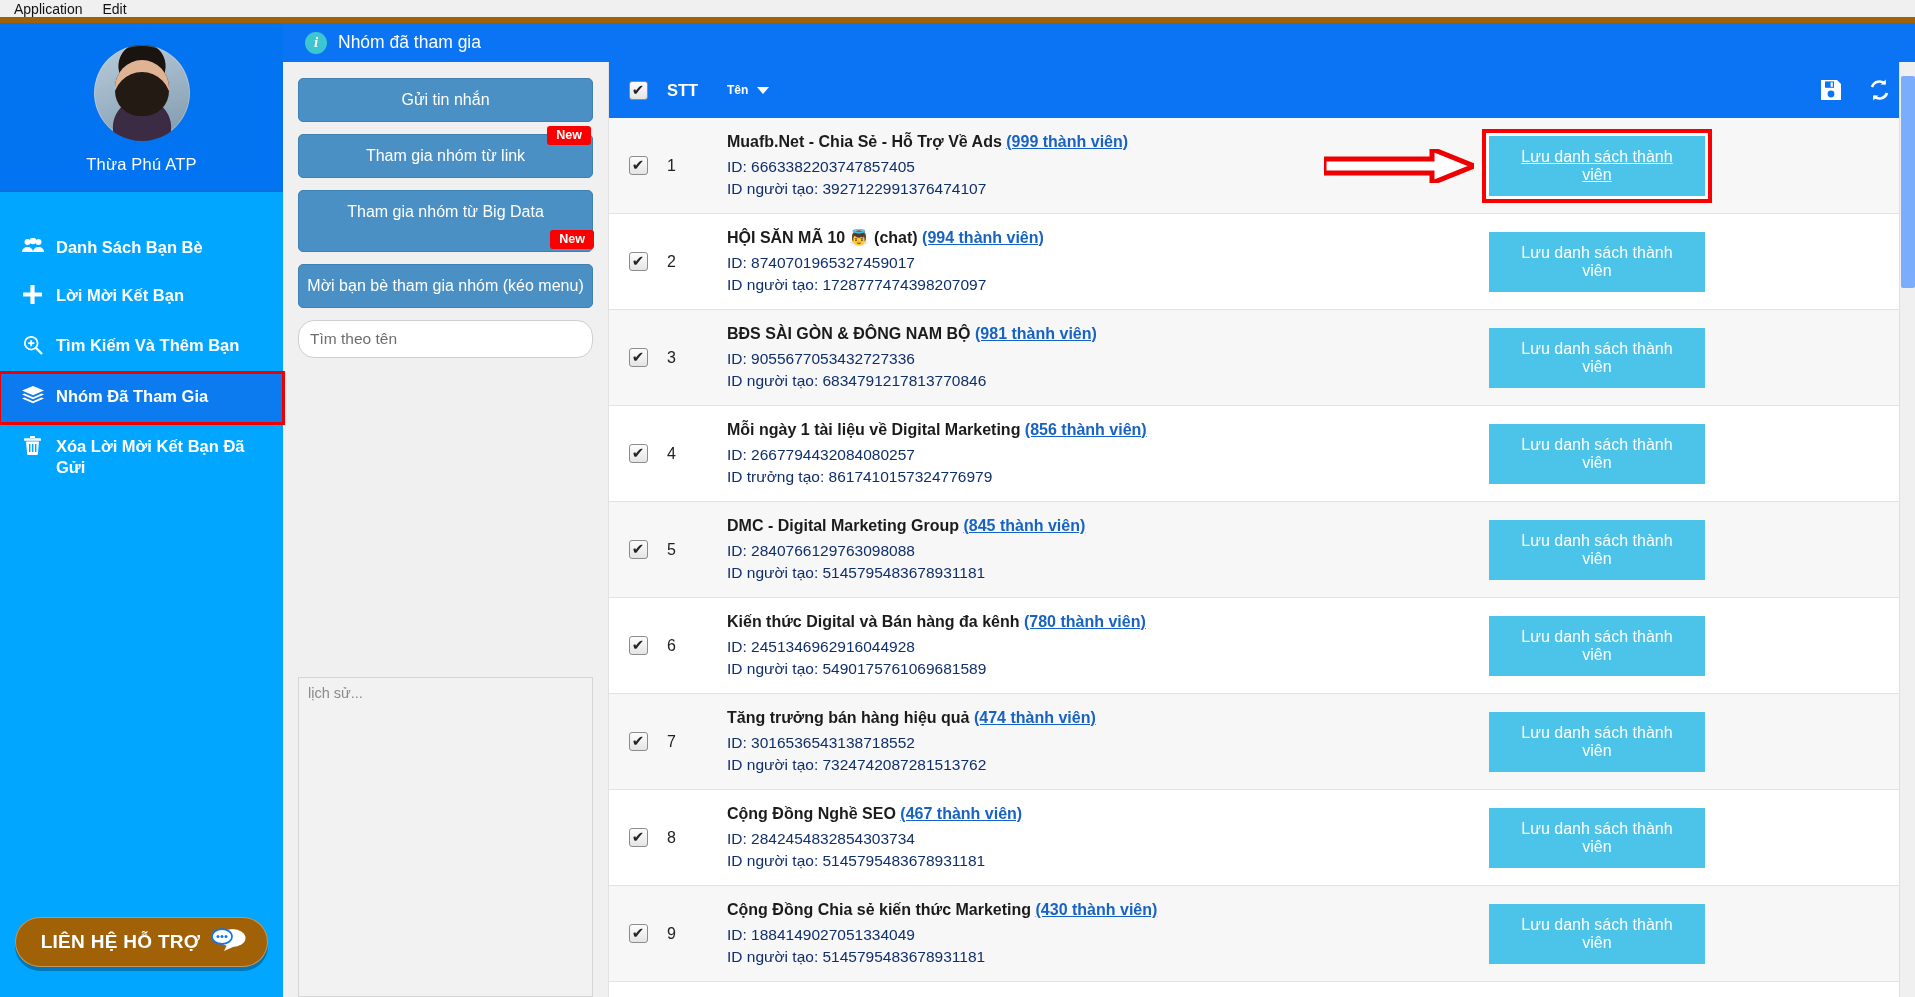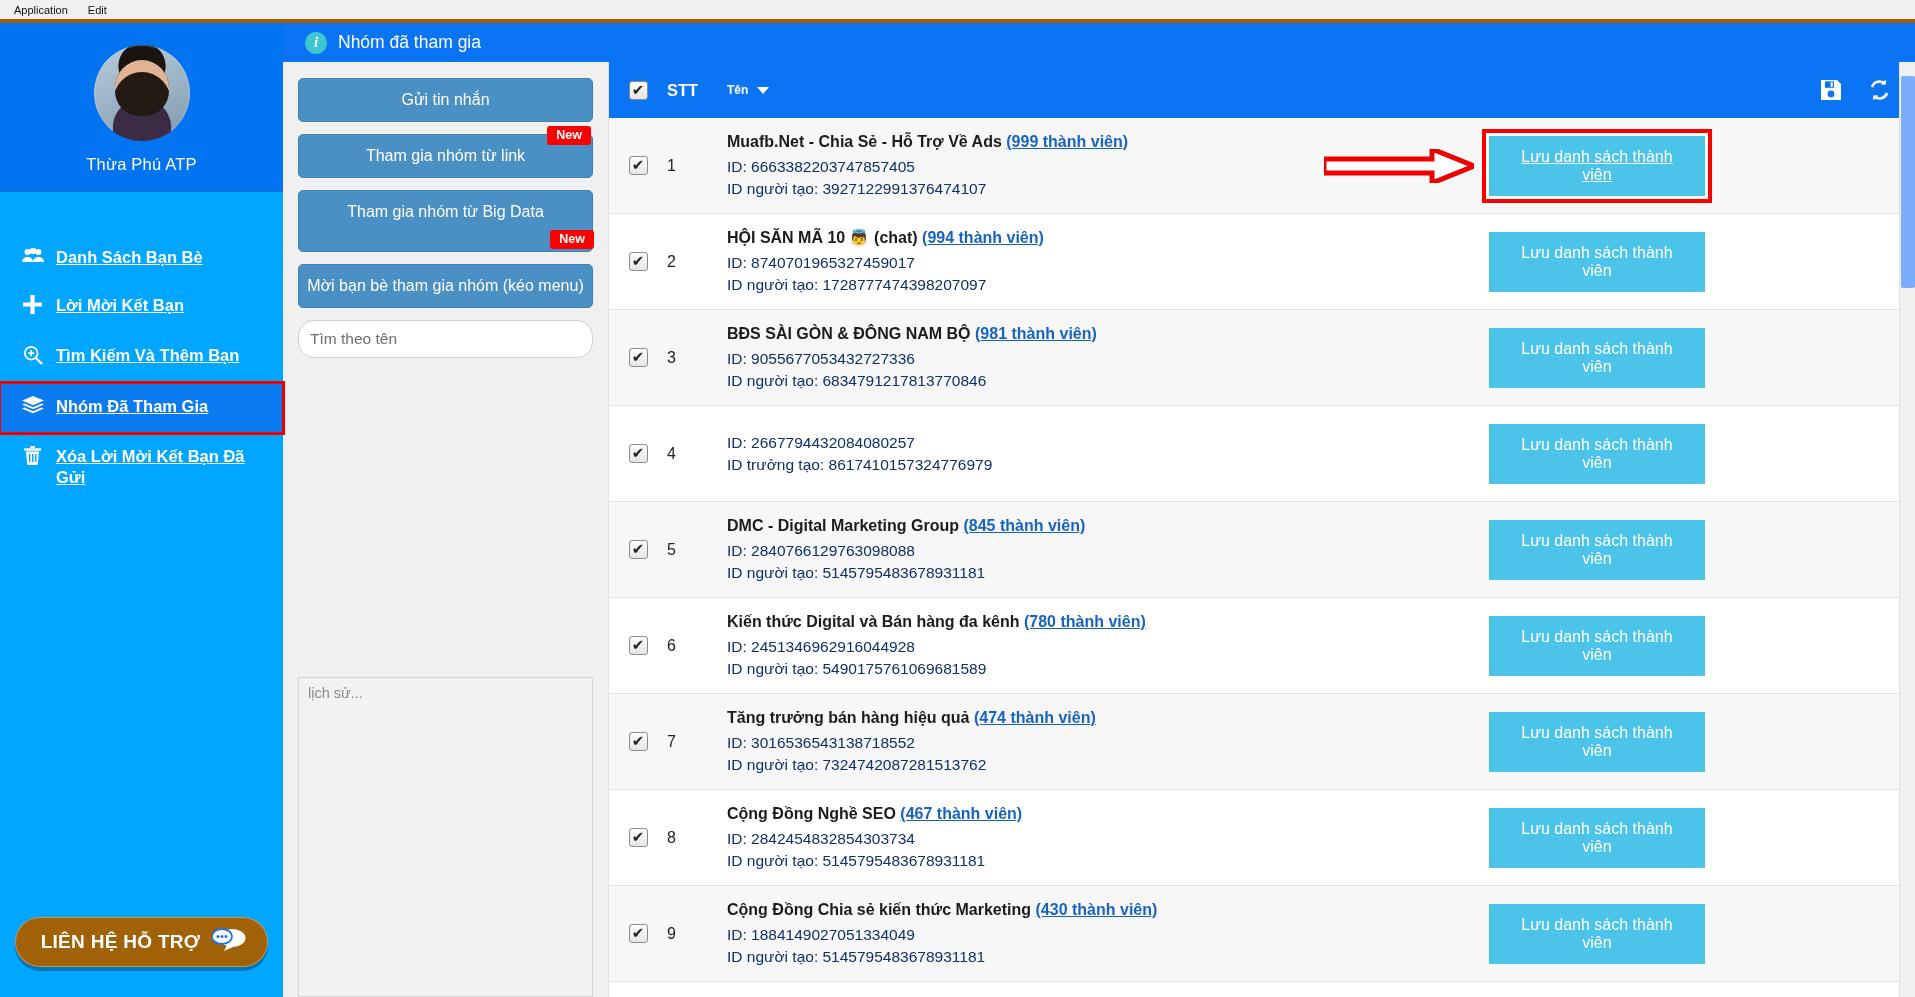--- a/index.html
+++ b/index.html
@@ -7,25 +7,25 @@
     width: 1915px; height: 997px;
     overflow: hidden;
     font-family: "Liberation Sans", sans-serif;
     background: #ffffff;
   }
 
   
   #menubar {
     height: 23px;
     background: #f0f0f0;
-    border-bottom: 4px solid #a16207;
+    border-bottom: 6px solid #a16207;
     display: flex;
     align-items: center;
     padding-left: 4px;
-    font-size: 11px;
+    font-size: 14px;
     color: #111;
   }
   .menu-item { padding: 2px 10px; cursor: default; }
 
   
   #app {
     position: absolute;
     top: 23px; left: 0;
     width: 1915px; height: 974px;
     display: flex;
@@ -77,21 +77,21 @@
     background: #241a14;
     box-shadow: inset 0 14px 0 -2px #e0b394;
     z-index: 1;
   }
   #profile-name {
     font-size: 16.5px;
     font-weight: 400;
     letter-spacing: .2px;
   }
 
-  #nav { padding-top: 42px; text-decoration: underline; }
+  #nav { padding-top: 32px; }
   .nav-item {
     display: flex;
     align-items: flex-start;
     gap: 11px;
     padding: 13px 16px 13px 20px;
     font-size: 16.5px;
     font-weight: bold;
     line-height: 1.32;
     cursor: pointer;
     position: relative;
@@ -575,20 +575,21 @@
                   <button class="save-btn">Lưu danh sách thành viên</button>
                 </div>
               </div>
             </div>
             <div class="row">
               <div class="col-cb">
                 <span class="cb">✔</span>
               </div>
               <div class="col-stt">4</div>
               <div class="col-name">
+                <div class="gname"><span>Mỗi ngày 1 tài liệu về Digital Marketing </span><span class="members">(856 thành viên)</span></div>
                 <div class="gline">ID: 2667794432084080257</div>
                 <div class="gline">ID trưởng tạo: 8617410157324776979</div>
               </div>
               <div class="col-act">
                 <div class="act-wrap">
                   <button class="save-btn">Lưu danh sách thành viên</button>
                 </div>
               </div>
             </div>
             <div class="row alt">

